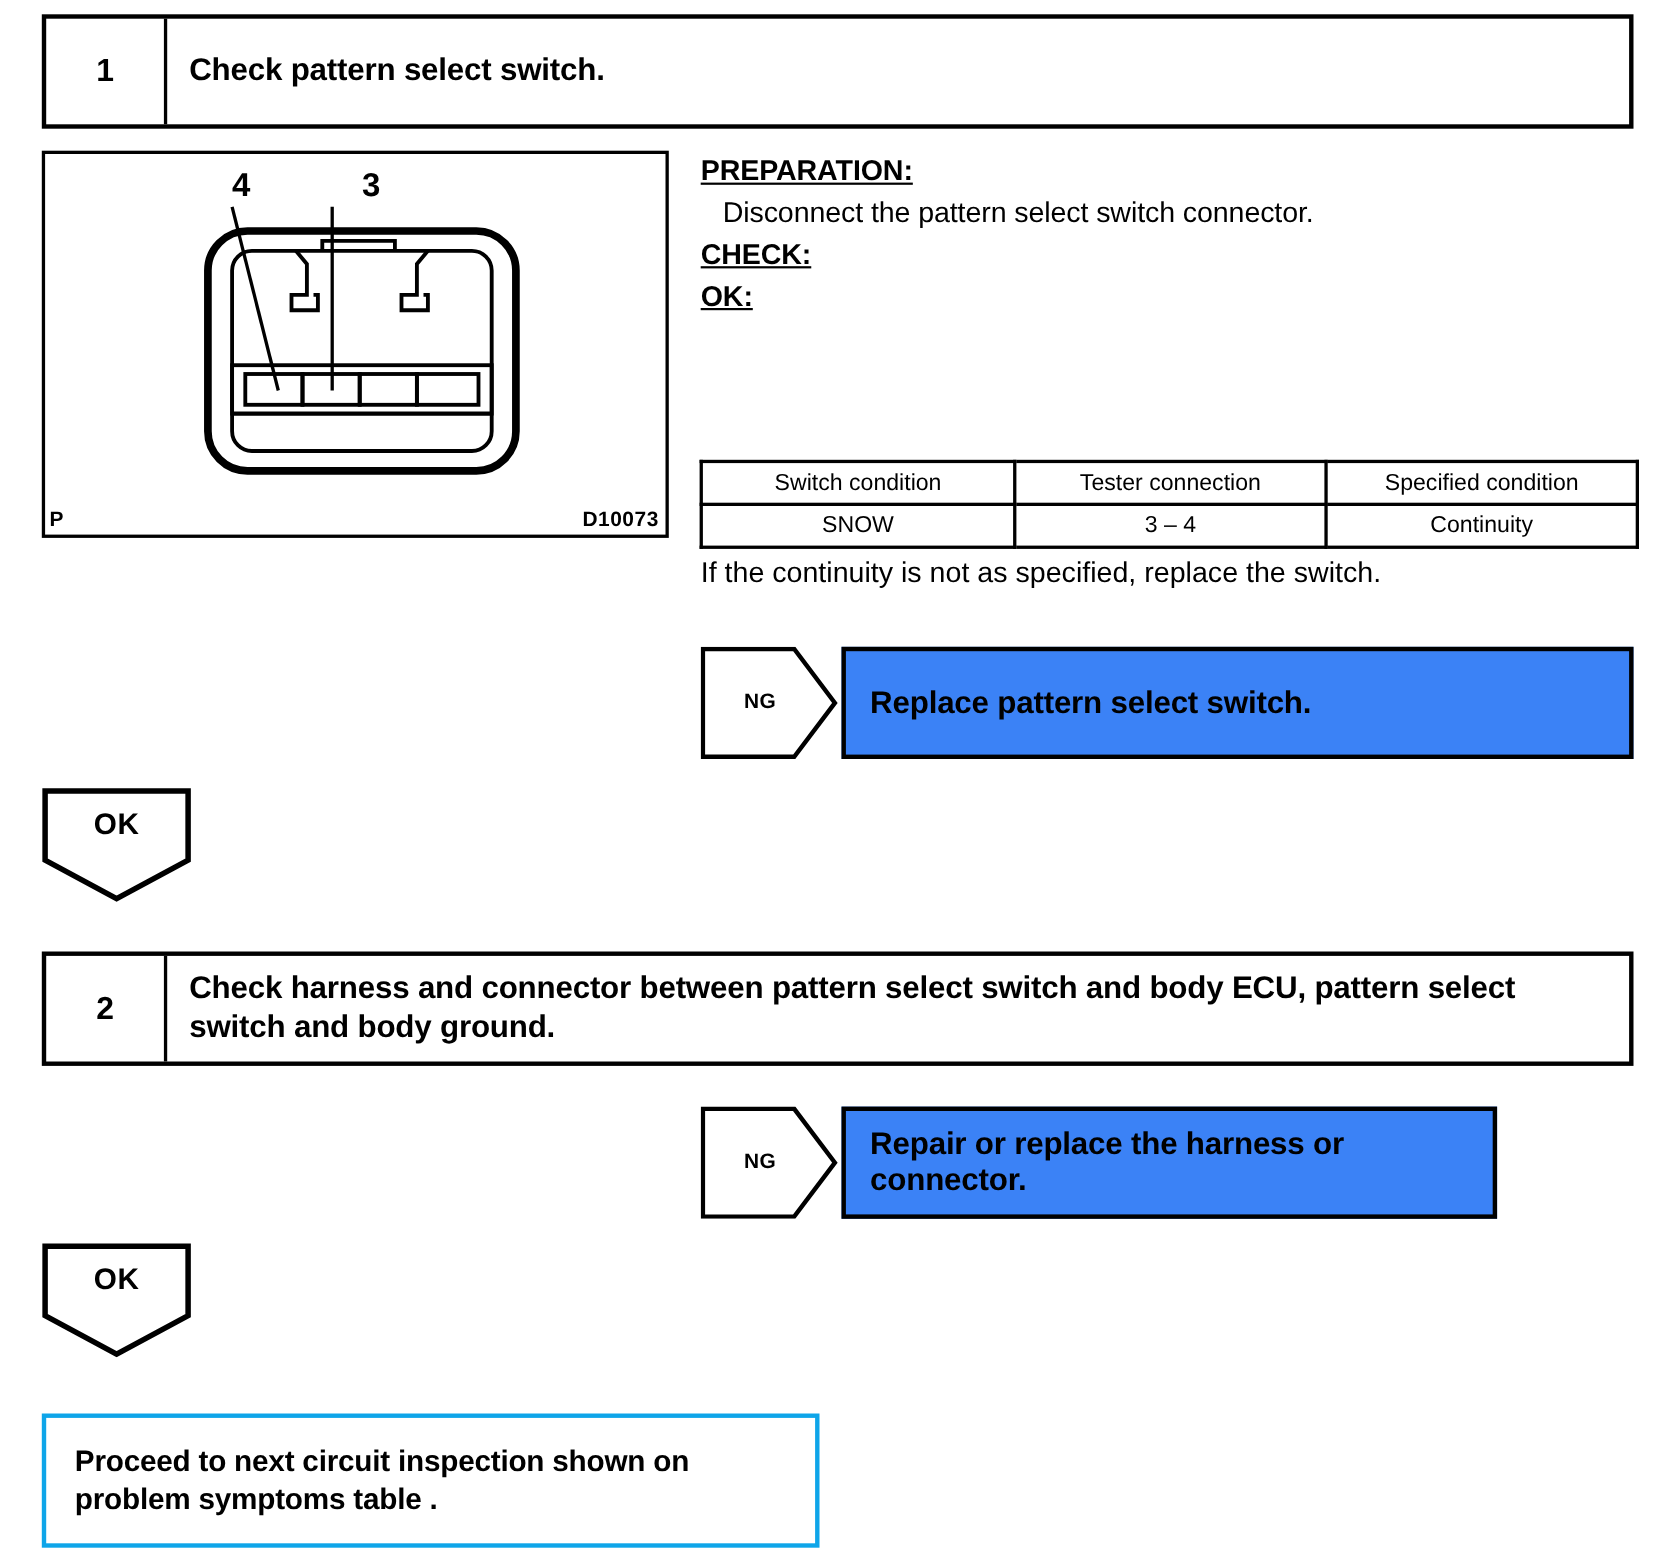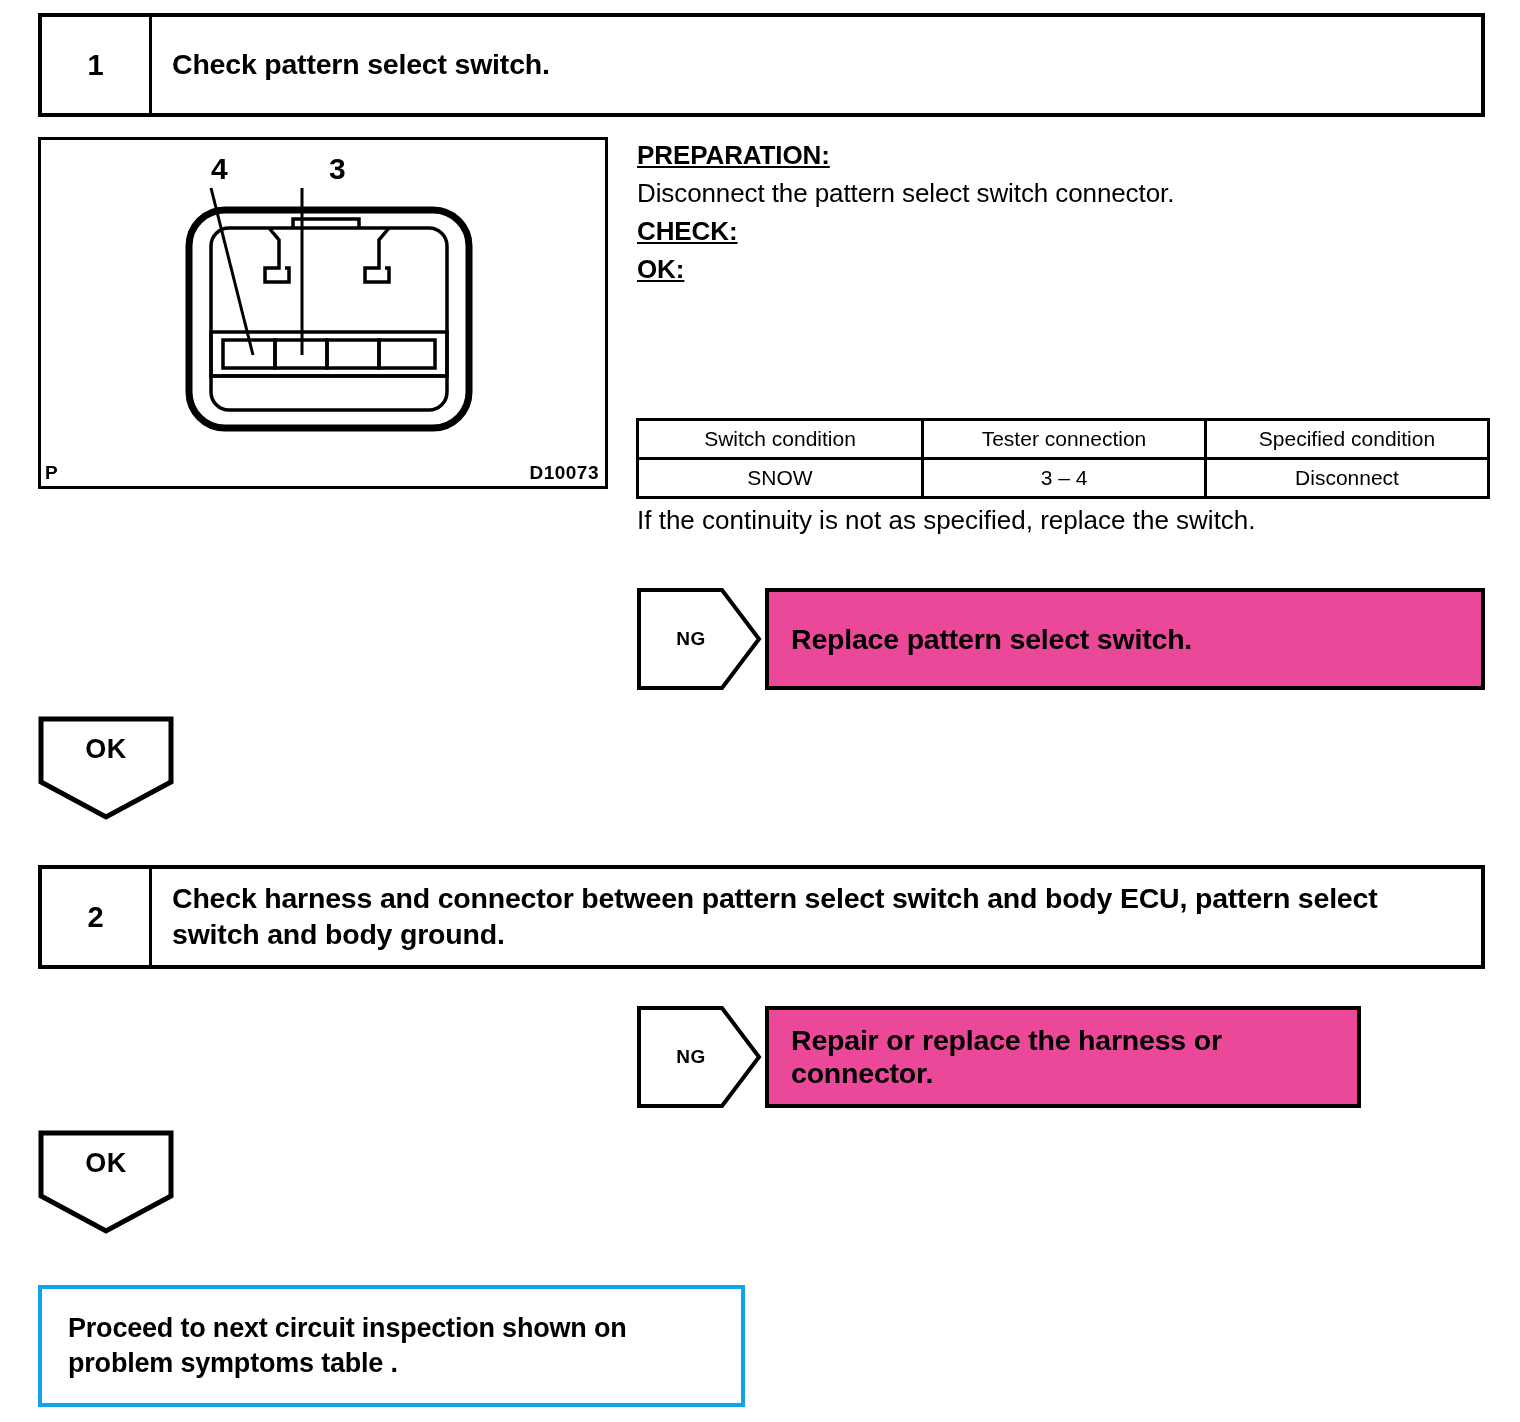--- a/index.html
+++ b/index.html
@@ -69,21 +69,21 @@
     position: absolute;
     font-size: 26px;
     line-height: 38px;
     letter-spacing: -0.1px;
   }
   .instr .hdr {
     font-weight: bold;
     text-decoration: underline;
     display: block;
   }
-  .instr .body { display: block; }
+  .instr .body { display: block; margin-left: 20px; }
 
   
   .spec-table {
     position: absolute;
     border-collapse: collapse;
     table-layout: fixed;
     background: #fff;
   }
   .spec-table td {
     border: 3px solid #000;
@@ -125,21 +125,21 @@
     font-size: 19px;
     font-weight: bold;
     letter-spacing: 0.5px;
   }
   .ng-target {
     position: absolute;
     top: 0;
     height: 100%;
     border: 4px solid #000;
     box-sizing: border-box;
-    background: #ec4899;
+    background: #3b82f6;
     display: flex;
     align-items: center;
     font-size: 28.5px;
     font-weight: bold;
     letter-spacing: -0.2px;
   }
   .ng-target span { padding-left: 22px; }
 
   
   .ok-pointer { position: absolute; }
@@ -220,21 +220,21 @@
 <table class="spec-table" style="left:636px; top:418px; width:842px;">
   <tbody>
       <tr>
     <td style="width:282px;">Switch condition</td>
     <td style="width:280px;">Tester connection</td>
     <td style="width:280px;margin-top:25px;">Specified condition</td>
   </tr>
   <tr>
     <td>SNOW</td>
     <td>3 – 4</td>
-    <td>Disconnect</td>
+    <td>Continuity</td>
   </tr>
 </tbody>
   </table>
 
 <div class="note-line" style="left:637px; top:503px; width:850px;">If the continuity is not as specified, replace the switch.</div>
 
 <div class="ng-group" style="left:637px; top:588px; width:848px; height:102px;">
   <div class="ng-tag" style="border-left:none;">
     <svg width="125" height="102" viewBox="0 0 125 102">
       <path d="M 2 2 L 85 2 L 122 51 L 85 100 L 2 100 Z" fill="#fff" stroke="#000" stroke-width="4"></path>

